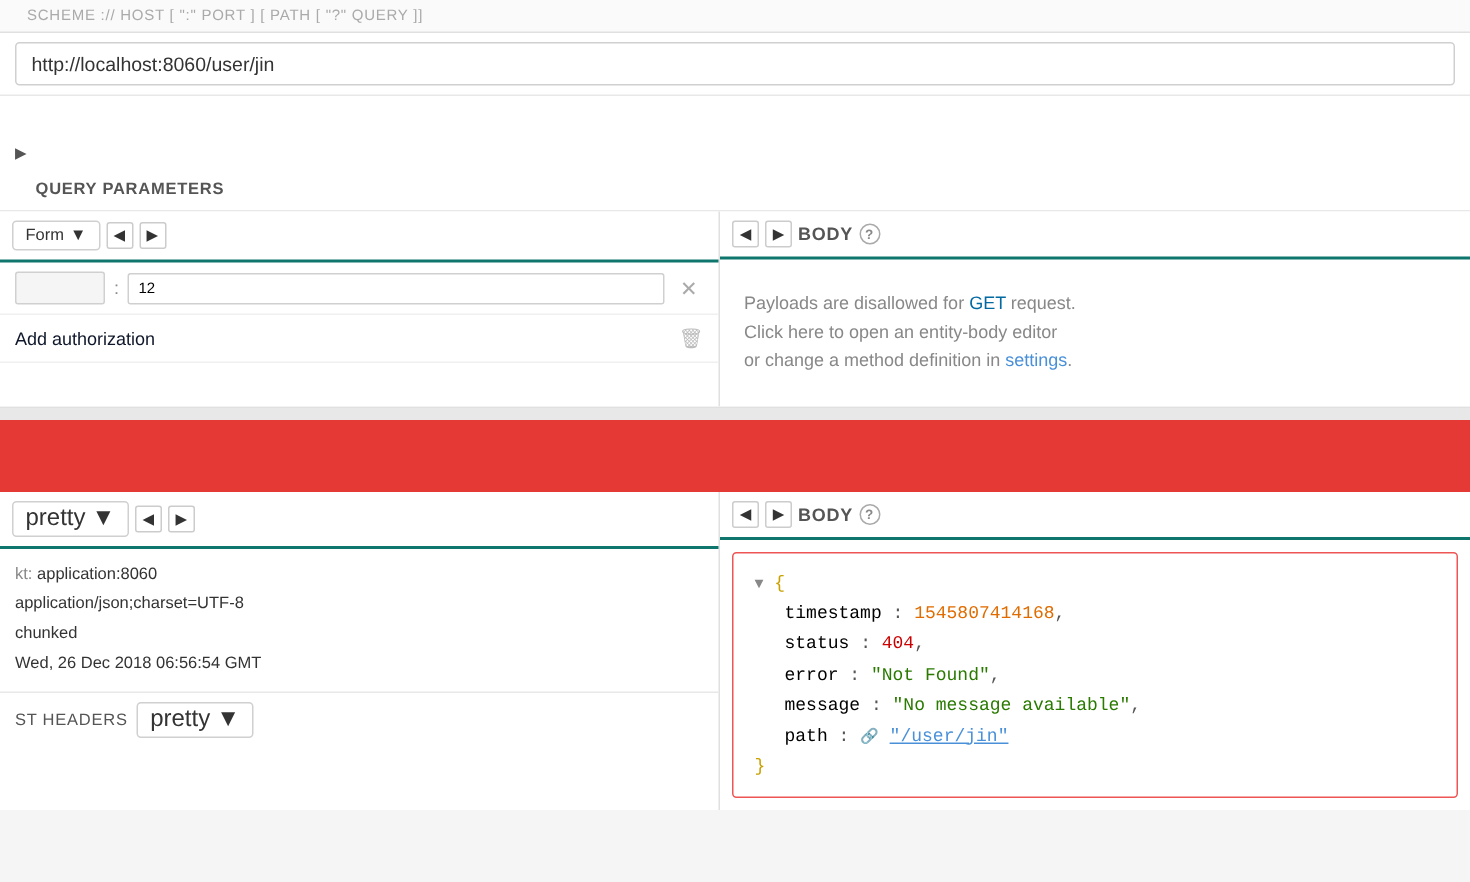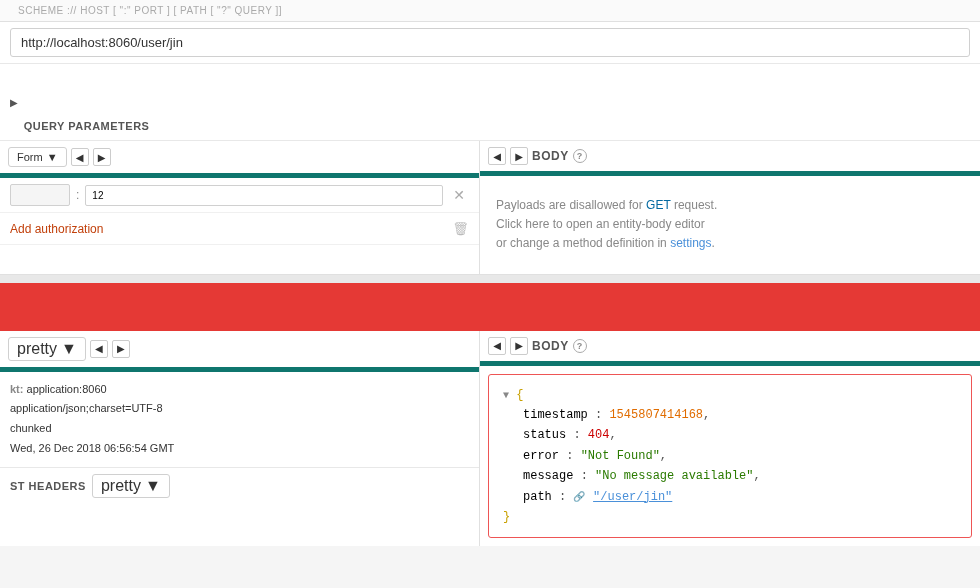--- a/index.html
+++ b/index.html
@@ -67,21 +67,21 @@
 
     .right-panel {
       flex: 1;
       background: #fff;
     }
 
     .panel-toolbar {
       display: flex;
       align-items: center;
       padding: 6px 8px;
-      border-bottom: 5px solid #0f766e;
+      border-bottom: 2px solid #0f766e;
       gap: 4px;
       text-align: right;
     }
 
     .form-dropdown {
       border: 1px solid #d0d0d0;
       border-radius: 3px;
       padding: 3px 8px;
       font-size: 11px;
       background: #fff;
@@ -181,21 +181,21 @@
 
     .add-auth-row {
       display: flex;
       align-items: center;
       justify-content: space-between;
       padding: 8px 10px;
       border-bottom: 1px solid #f0f0f0;
     }
 
     .add-auth-link {
-      color: #c2410c;
+      color: #0f172a;
       font-size: 12px;
       cursor: pointer;
       text-decoration: none;
     }
 
     .trash-icon {
       color: #bbb;
       cursor: pointer;
       font-size: 13px;
     }
@@ -231,21 +231,20 @@
 
     .response-headers {
       padding: 8px 10px;
       font-size: 11px;
       color: #555;
       line-height: 1.8;
     }
 
     .header-name {
       color: #888;
-      font-weight: bold;
     }
 
     .header-value {
       color: #333;
     }
 
     .response-body-container {
       padding: 8px;
     }
 
@@ -272,21 +271,21 @@
     .response-st-headers {
       display: flex;
       align-items: center;
       padding: 6px 10px;
       border-top: 1px solid #e8e8e8;
       gap: 6px;
     }
 
     .st-headers-label {
       font-size: 11px;
-      font-weight: bold;
+      font-weight: normal;
       color: #555;
       letter-spacing: 0.5px;
     }
 
     .pretty-dropdown {
       border: 1px solid #d0d0d0;
       border-radius: 3px;
       padding: 2px 8px;
       font-size: 16px;
       background: #fff;

